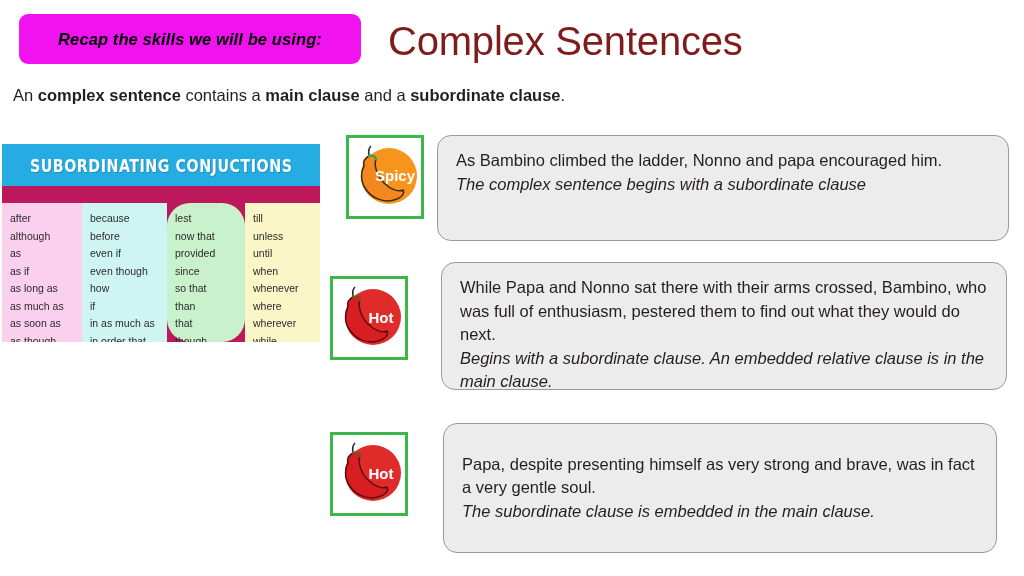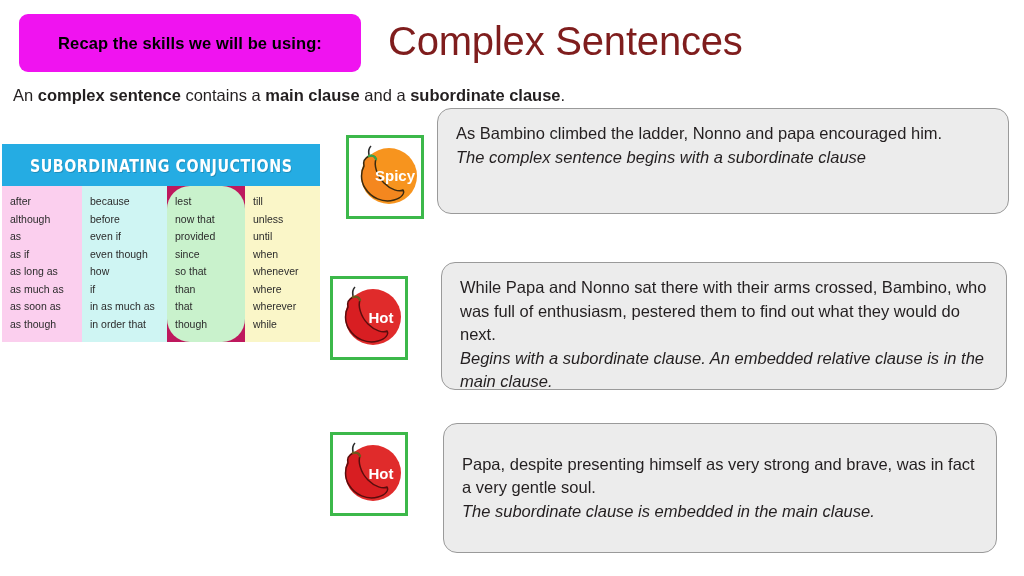--- a/index.html
+++ b/index.html
@@ -15,26 +15,27 @@
     font-family: "Liberation Sans", sans-serif;
     color: #231f20;
   }
 
   
   #recap-banner {
     position: absolute;
     left: 19px;
     top: 14px;
     width: 342px;
-    height: 58px;
+    height: 50px;
     background: #F013F0;
     border-radius: 9px;
     display: flex;
     align-items: center;
     justify-content: center;
+    font-style: italic;
   }
   #recap-banner .recap-text {
     font-size: 16.5px;
     font-weight: bold;
     color: #000000;
     letter-spacing: 0.1px;
     white-space: nowrap;
   }
 
   
@@ -87,20 +88,21 @@
     text-shadow: 1px 1px 0 rgba(0,0,0,0.18);
     white-space: nowrap;
   }
   #conjunctions-table .tbl-body {
     display: flex;
     height: 156px;
   }
   #conjunctions-table .tbl-col {
     padding: 7px 16px 0 8px;
     box-sizing: border-box;
+    margin-top: 17px;
   }
   #conjunctions-table .tbl-col.c0 { width: 80px;  background: #FBCFEE; }
   #conjunctions-table .tbl-col.c1 { width: 85px;  background: #CFF5F3; }
   #conjunctions-table .tbl-col.c2 { width: 78px;  background: #C9F2CC; border-radius: 23px; }
   #conjunctions-table .tbl-col.c3 { width: 75px;  background: #FAF6C8; }
   #conjunctions-table .tbl-col .conj-item {
     font-size: 10.5px;
     line-height: 17.5px;
     color: #2b2b2b;
     white-space: nowrap;
@@ -122,21 +124,21 @@
 
   
   .example-box {
     position: absolute;
     background: #ECECEC;
     border: 1px solid #9a9a9a;
     border-radius: 14px;
     box-sizing: border-box;
     padding: 13px 16px 13px 18px;
   }
-  #example-box-1 { left: 437px; top: 108px; width: 572px; height: 106px; }
+  #example-box-1 { left: 437px; top: 135px; width: 572px; height: 106px; }
   #example-box-2 { left: 441px; top: 262px; width: 566px; height: 128px; }
   #example-box-3 { left: 443px; top: 423px; width: 554px; height: 130px;
                    display: flex; flex-direction: column; justify-content: center; }
   .example-box .ex-main {
     font-size: 16.5px;
     line-height: 23.5px;
     color: #231f20;
   }
   .example-box .ex-note {
     font-size: 16.5px;

